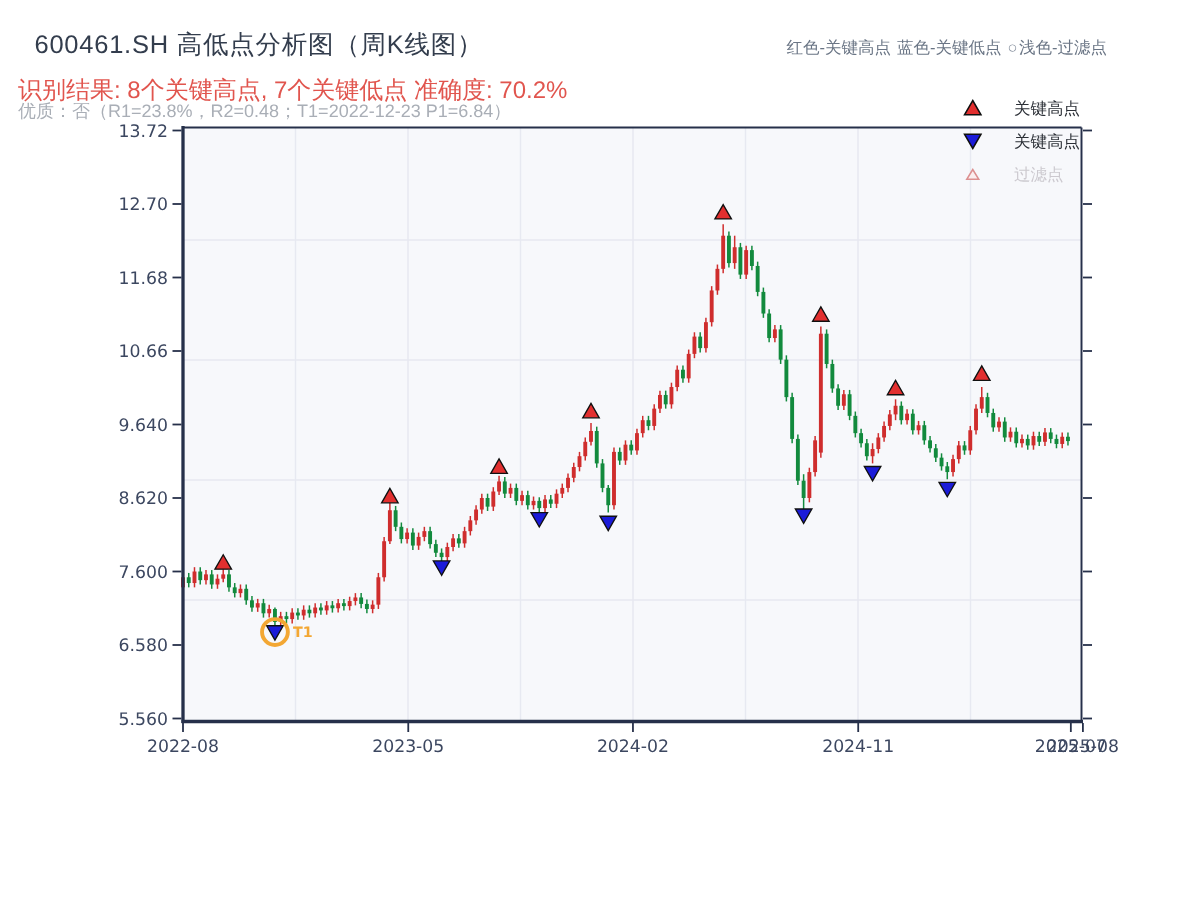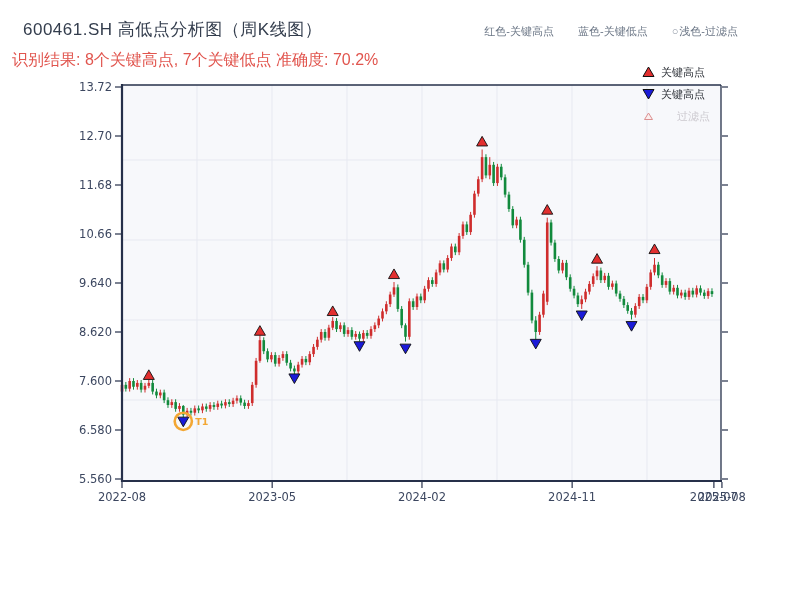--- a/index.html
+++ b/index.html
@@ -1,36 +1,37 @@
 <!DOCTYPE html>
 <html><head>
 <meta charset="utf-8">
 <style>
   html,body{margin:0;padding:0;background:#ffffff;}
   .page{position:relative;width:800px;height:600px;background:#fff;overflow:hidden;
         font-family:"Liberation Sans","DejaVu Sans",sans-serif;}
   .title{position:absolute;left:23px;top:18px;font-size:17px;font-weight:500;color:#333d4d;letter-spacing:.5px;}
   .result-line{position:absolute;left:12px;top:50px;font-size:16px;color:#e1554e;}
   .quality-line{position:absolute;left:12px;top:66px;font-size:12px;color:#a9aeb6;}
-  .top-legend{position:absolute;top:24px;right:62px;display:flex;gap:24px;font-size:11px;color:#6a7585;white-space:nowrap;margin-left:28px;}
+  .top-legend{position:absolute;top:24px;right:62px;display:flex;gap:4px;font-size:11px;color:#6a7585;white-space:nowrap;margin-left:28px;}
   .top-legend .circle{font-size:11px;margin-right:1px;color:#8a93a1;}
   svg.chart{position:absolute;left:0;top:0;}
   .chart-legend{position:absolute;left:642px;top:61px;}
-  .chart-legend .row{display:flex;align-items:center;height:22px;gap:6px;}
+  .chart-legend .row{display:flex;align-items:center;height:22px;gap:21px;}
   .chart-legend .lab{font-size:11px;color:#2b2f36;}
-  .chart-legend .row.filtered .lab{color:#ccc9cf;margin-left:16px;}
+  .chart-legend .row.filtered .lab{color:#ccc9cf;}
   .chart-legend svg{display:block;}
 </style>
 </head>
 <body>
 
 <div class="page">
 
   <div class="title">600461.SH 高低点分析图（周K线图）</div>
   <div class="result-line">识别结果: 8个关键高点, 7个关键低点  准确度: 70.2%</div>
+  <div class="quality-line">优质：否（R1=23.8%，R2=0.48；T1=2022-12-23 P1=6.84）</div>
 
   <div class="top-legend">
     <span>红色-关键高点</span>
     <span>蓝色-关键低点</span>
     <span><span class="circle">○</span><span>浅色-过滤点</span></span>
   </div>
 
   <svg class="chart" id="chart-svg" width="800" height="600">
       <rect x="122" y="85" width="599" height="396" fill="#f7f8fb"></rect>
       <line x1="197" y1="85" x2="197" y2="481" stroke="#e7e9f1" stroke-width="1"></line>

